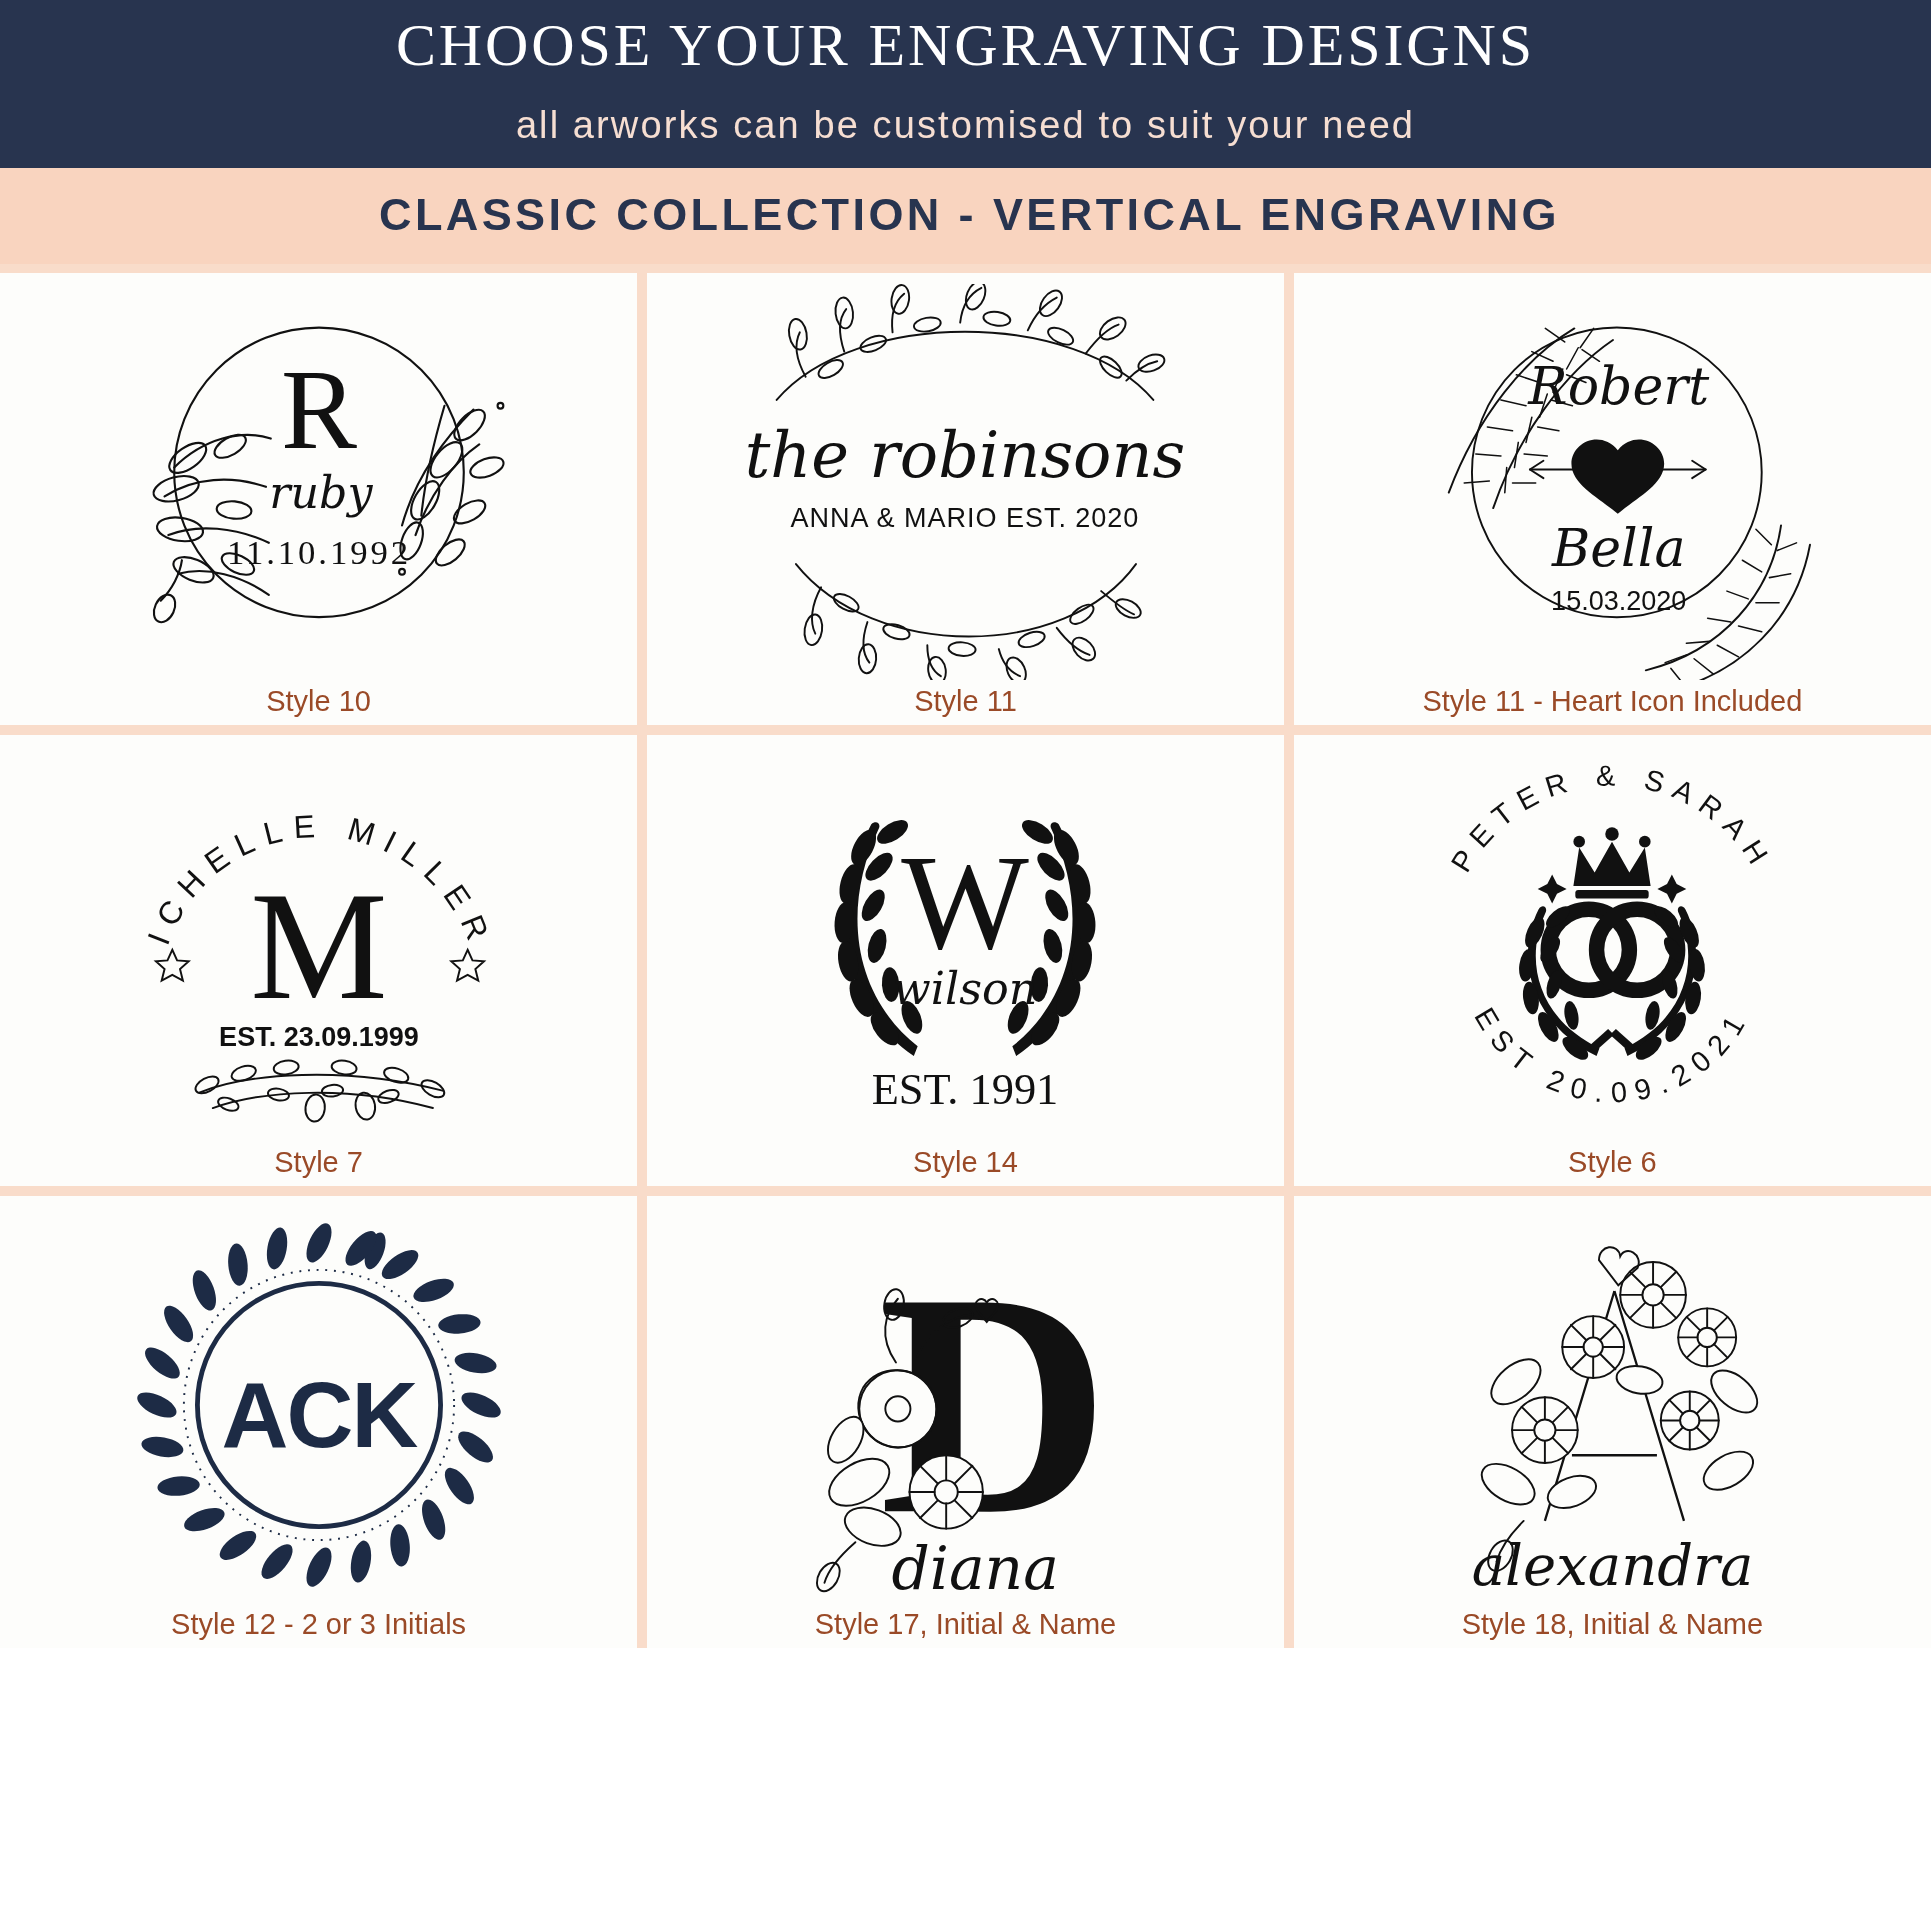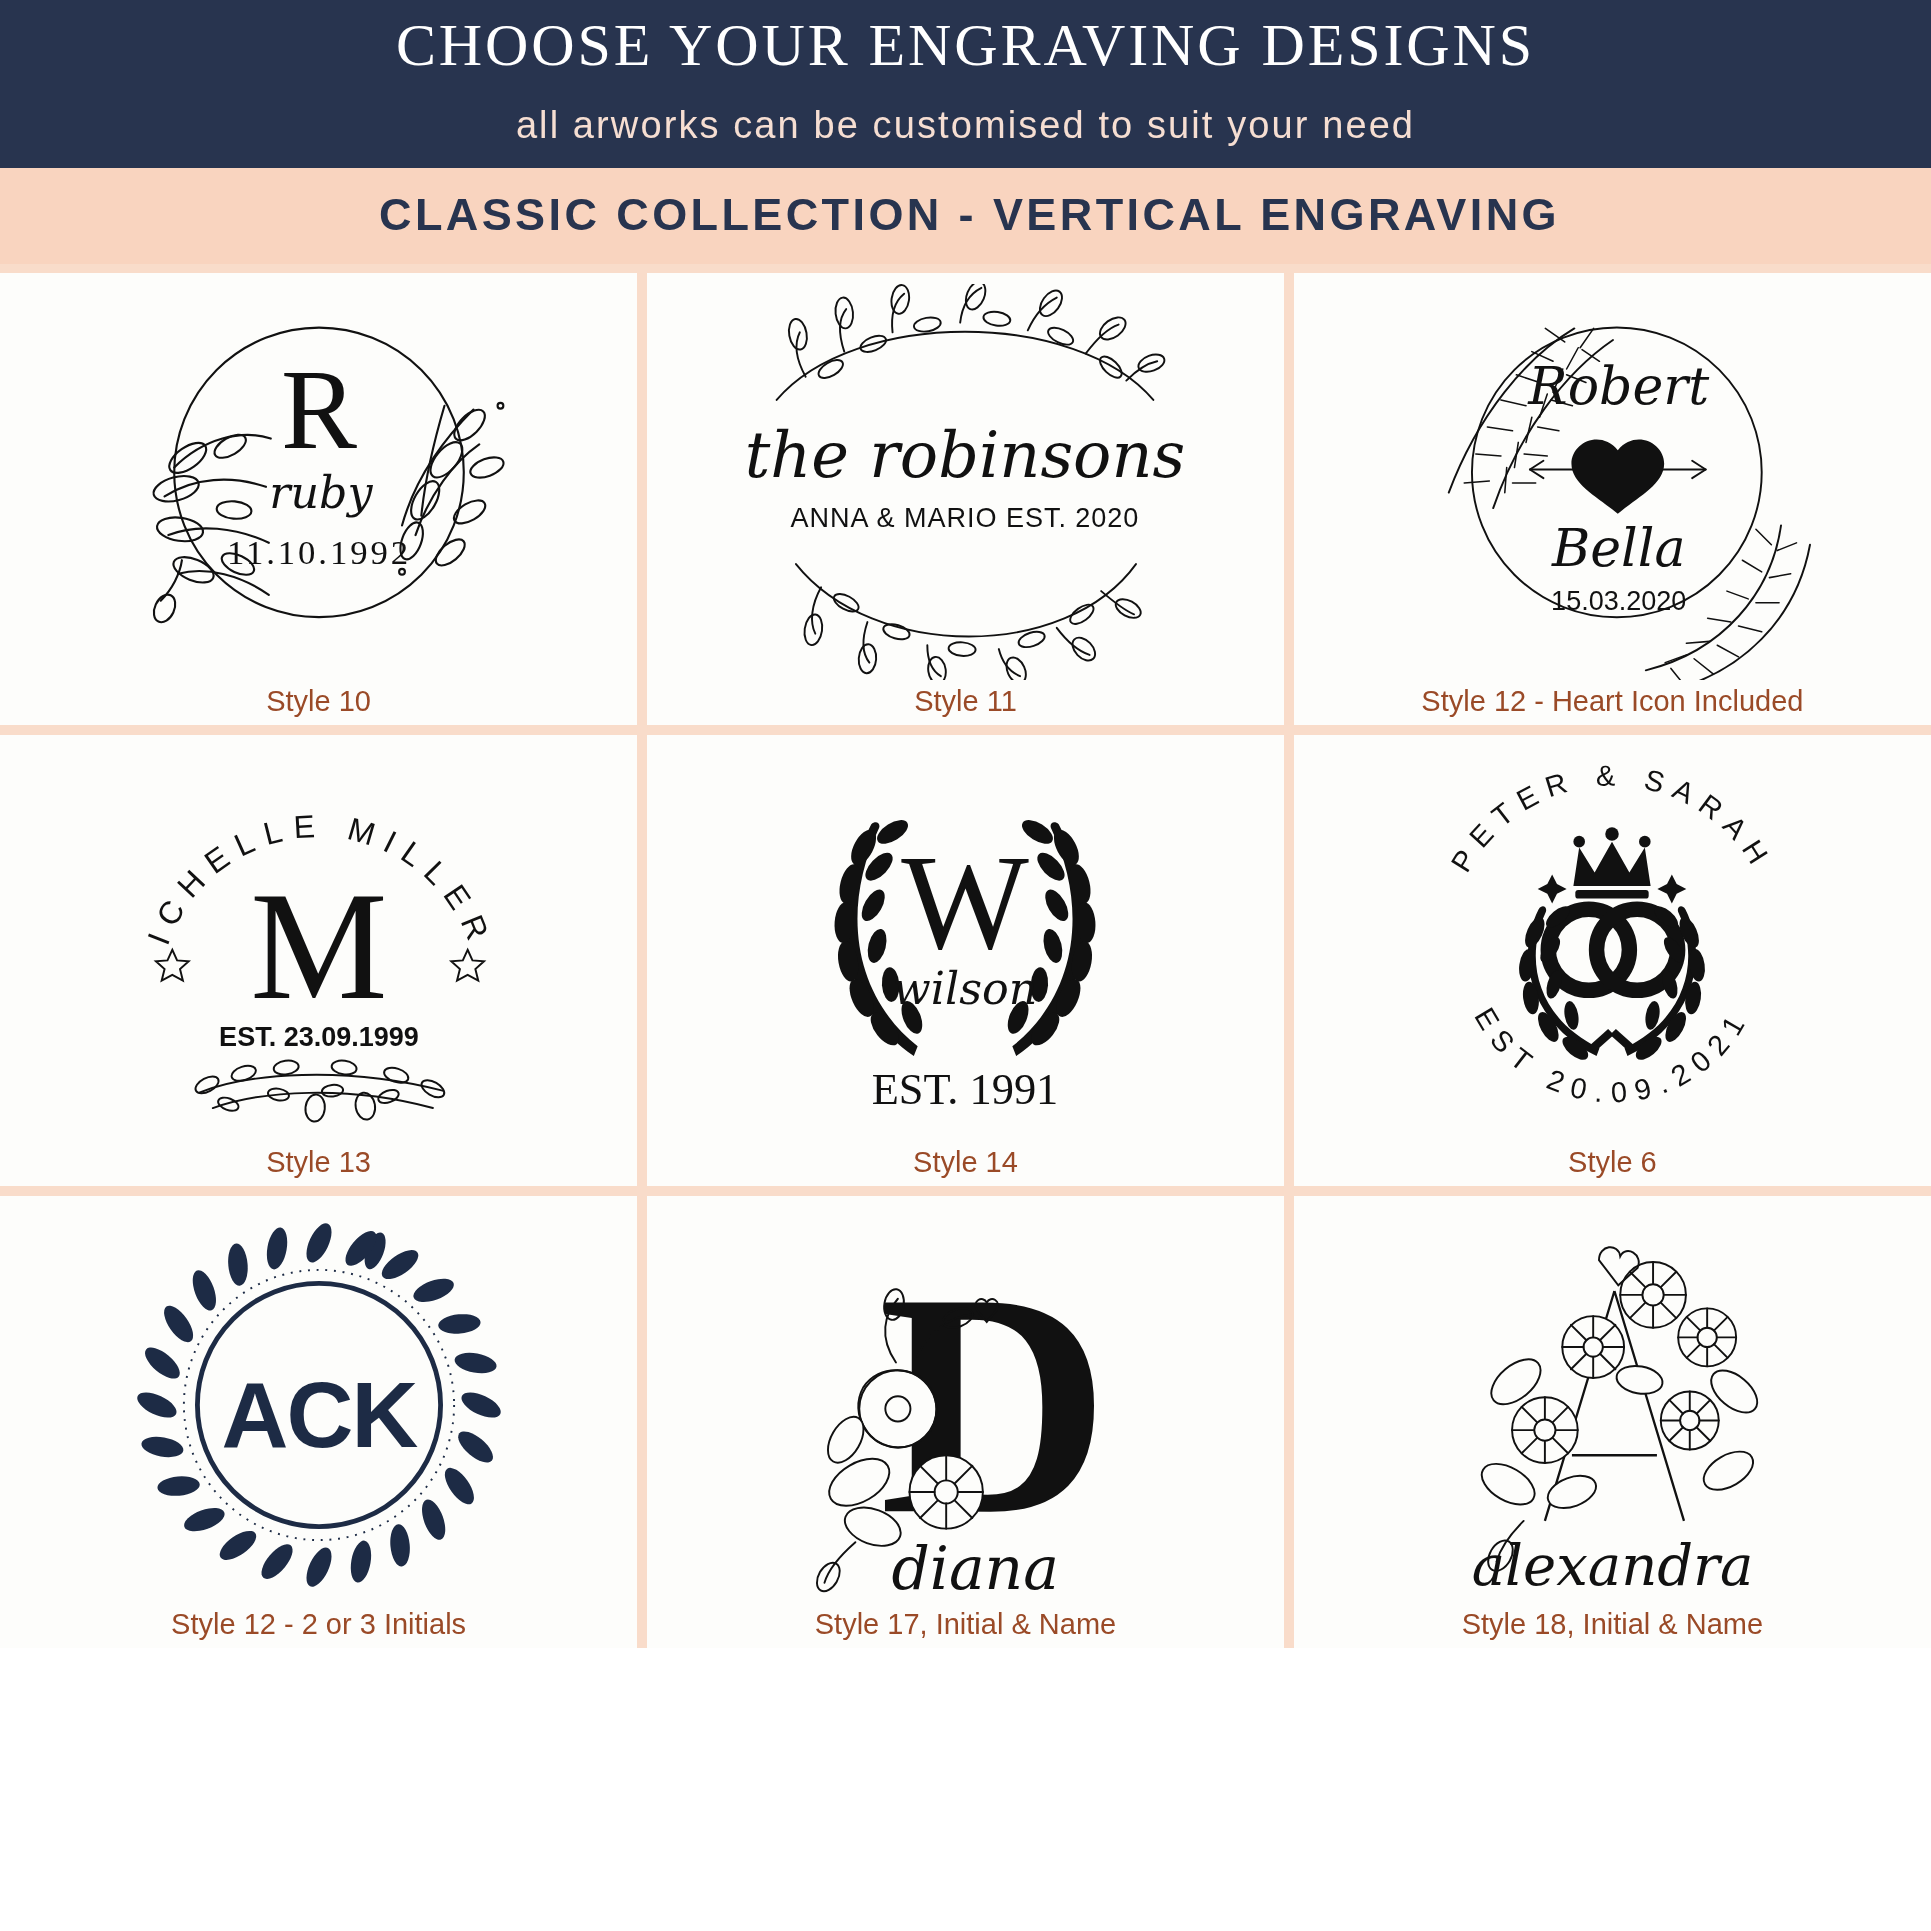--- a/index.html
+++ b/index.html
@@ -242,21 +242,21 @@
               <path d="M332 192 l -14 -9 M332 192 l -14 9"></path>
               <path d="M278 184 l -10 8 l 10 8"></path>
             </g>
           </g>
           <path d="M241 172 c -18 -22 -48 -8 -48 14 c 0 22 30 36 48 52 c 18 -16 48 -30 48 -52 c 0 -22 -30 -36 -48 -14 z" fill="#111"></path>
           <text x="242" y="124" text-anchor="middle" class="script" font-size="54" fill="#111">Robert</text>
           <text x="242" y="292" text-anchor="middle" class="script" font-size="54" fill="#111">Bella</text>
           <text x="242" y="338" text-anchor="middle" font-size="28" fill="#111">15.03.2020</text>
         </svg>
       </div>
-      <div class="caption">Style 12 - Heart Icon Included</div>
+      <div class="caption">Style 11 - Heart Icon Included</div>
     </div>
 
     <div class="cell">
       <div class="art">
         <svg width="444" height="396" viewBox="0 0 460 410">
           <defs>
             <path id="arc13" d="M70 220 A 165 165 0 0 1 390 220" fill="none"></path>
           </defs>
           <text font-size="33" fill="#111" letter-spacing="11">
             <textPath href="#arc13" startOffset="50%" text-anchor="middle">MICHELLE MILLERS</textPath>
@@ -280,21 +280,21 @@
               <ellipse cx="40" cy="40" rx="11" ry="6" transform="rotate(20 40 40)"></ellipse>
               <ellipse cx="92" cy="30" rx="11" ry="6" transform="rotate(10 92 30)"></ellipse>
               <ellipse cx="148" cy="26" rx="11" ry="6" transform="rotate(-6 148 26)"></ellipse>
               <ellipse cx="206" cy="32" rx="11" ry="6" transform="rotate(-20 206 32)"></ellipse>
               <ellipse cx="130" cy="44" rx="10" ry="14" transform="rotate(6 130 44)"></ellipse>
               <ellipse cx="182" cy="42" rx="10" ry="14" transform="rotate(-10 182 42)"></ellipse>
             </g>
           </g>
         </svg>
       </div>
-      <div class="caption">Style 13</div>
+      <div class="caption">Style 7</div>
     </div>
 
     <div class="cell">
       <div class="art">
         <svg width="454" height="396" viewBox="0 0 470 410">
           <g fill="#111">
 
             <g transform="translate(86,60)">
               <path d="M96 262 C 20 210, 4 110, 52 22 C 56 18, 62 20, 60 26 C 20 110, 34 200, 100 252 z"></path>
               <g>

